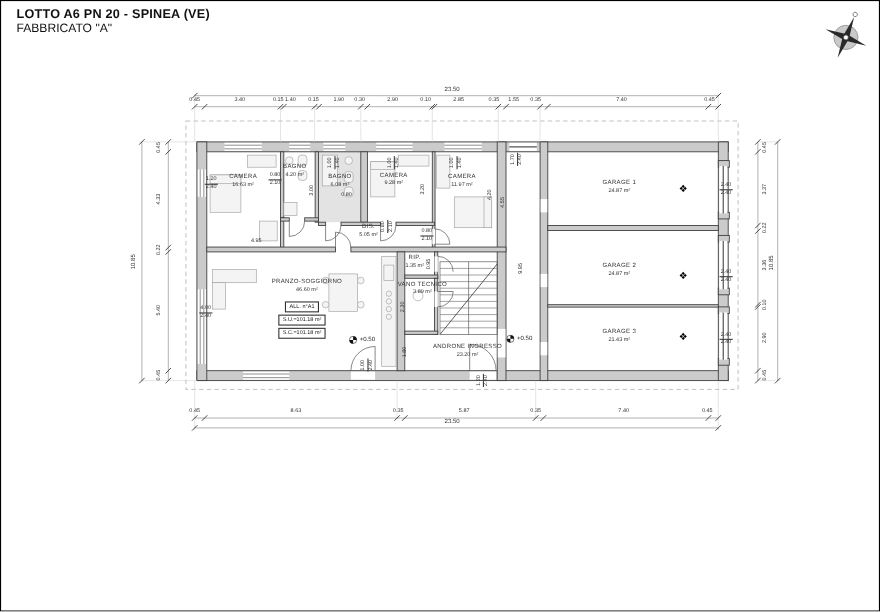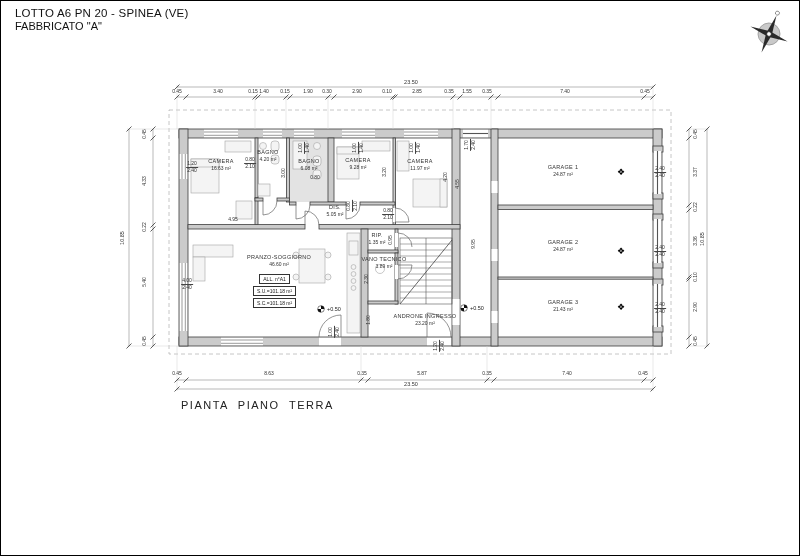--- a/index.html
+++ b/index.html
@@ -1,19 +1,19 @@
 <!DOCTYPE html>
 <html><head>
 <meta charset="utf-8">
 <style>
   html,body{margin:0;padding:0;background:#fff;}
   .sheet{position:relative;width:798px;height:554px;border:1px solid #000;background:#fff;
          font-family:"Liberation Sans",sans-serif;overflow:hidden;}
   .titleblock{position:absolute;left:14px;top:6px;color:#111;}
-  .t1{font-size:11.5px;font-weight:normal;letter-spacing:.2px;}
+  .t1{font-size:11.5px;font-weight:bold;letter-spacing:.2px;}
   .t2{font-size:11px;margin-top:1px;}
   .caption{position:absolute;left:180px;top:398px;font-size:11px;color:#222;
            letter-spacing:1.5px;word-spacing:5px;}
   svg.plan{position:absolute;left:0;top:0;}
   #labels-layer{position:absolute;left:0;top:0;width:100%;height:100%;pointer-events:none;}
   #labels-layer .lab{position:absolute;transform:translate(-50%,-50%);}
   #labels-layer .lab.rot{transform:translate(-50%,-50%) rotate(-90deg);}
   .room-label{text-align:center;color:#333;line-height:1.2;white-space:nowrap;}
   .room-label .rn{display:block;font-size:5.5px;letter-spacing:.3px;}
   .room-label .ra{display:block;font-size:5px;}
@@ -375,14 +375,13 @@
   </div>
   <div class="level-mark" style="left:459px;top:303px">
     <svg width="8" height="8" viewBox="-4 -4 8 8">
       <circle r="3.3" fill="#fff" stroke="#333" stroke-width="0.6"></circle>
       <path d="M0 0 L0 -3.3 A3.3 3.3 0 0 1 3.3 0 Z" fill="#111"></path>
       <path d="M0 0 L0 3.3 A3.3 3.3 0 0 1 -3.3 0 Z" fill="#111"></path>
     </svg>
     <span>+0.50</span>
   </div>
 
-  <div class="caption">PIANTA PIANO TERRA</div>
 </div>
 
 </body></html>

